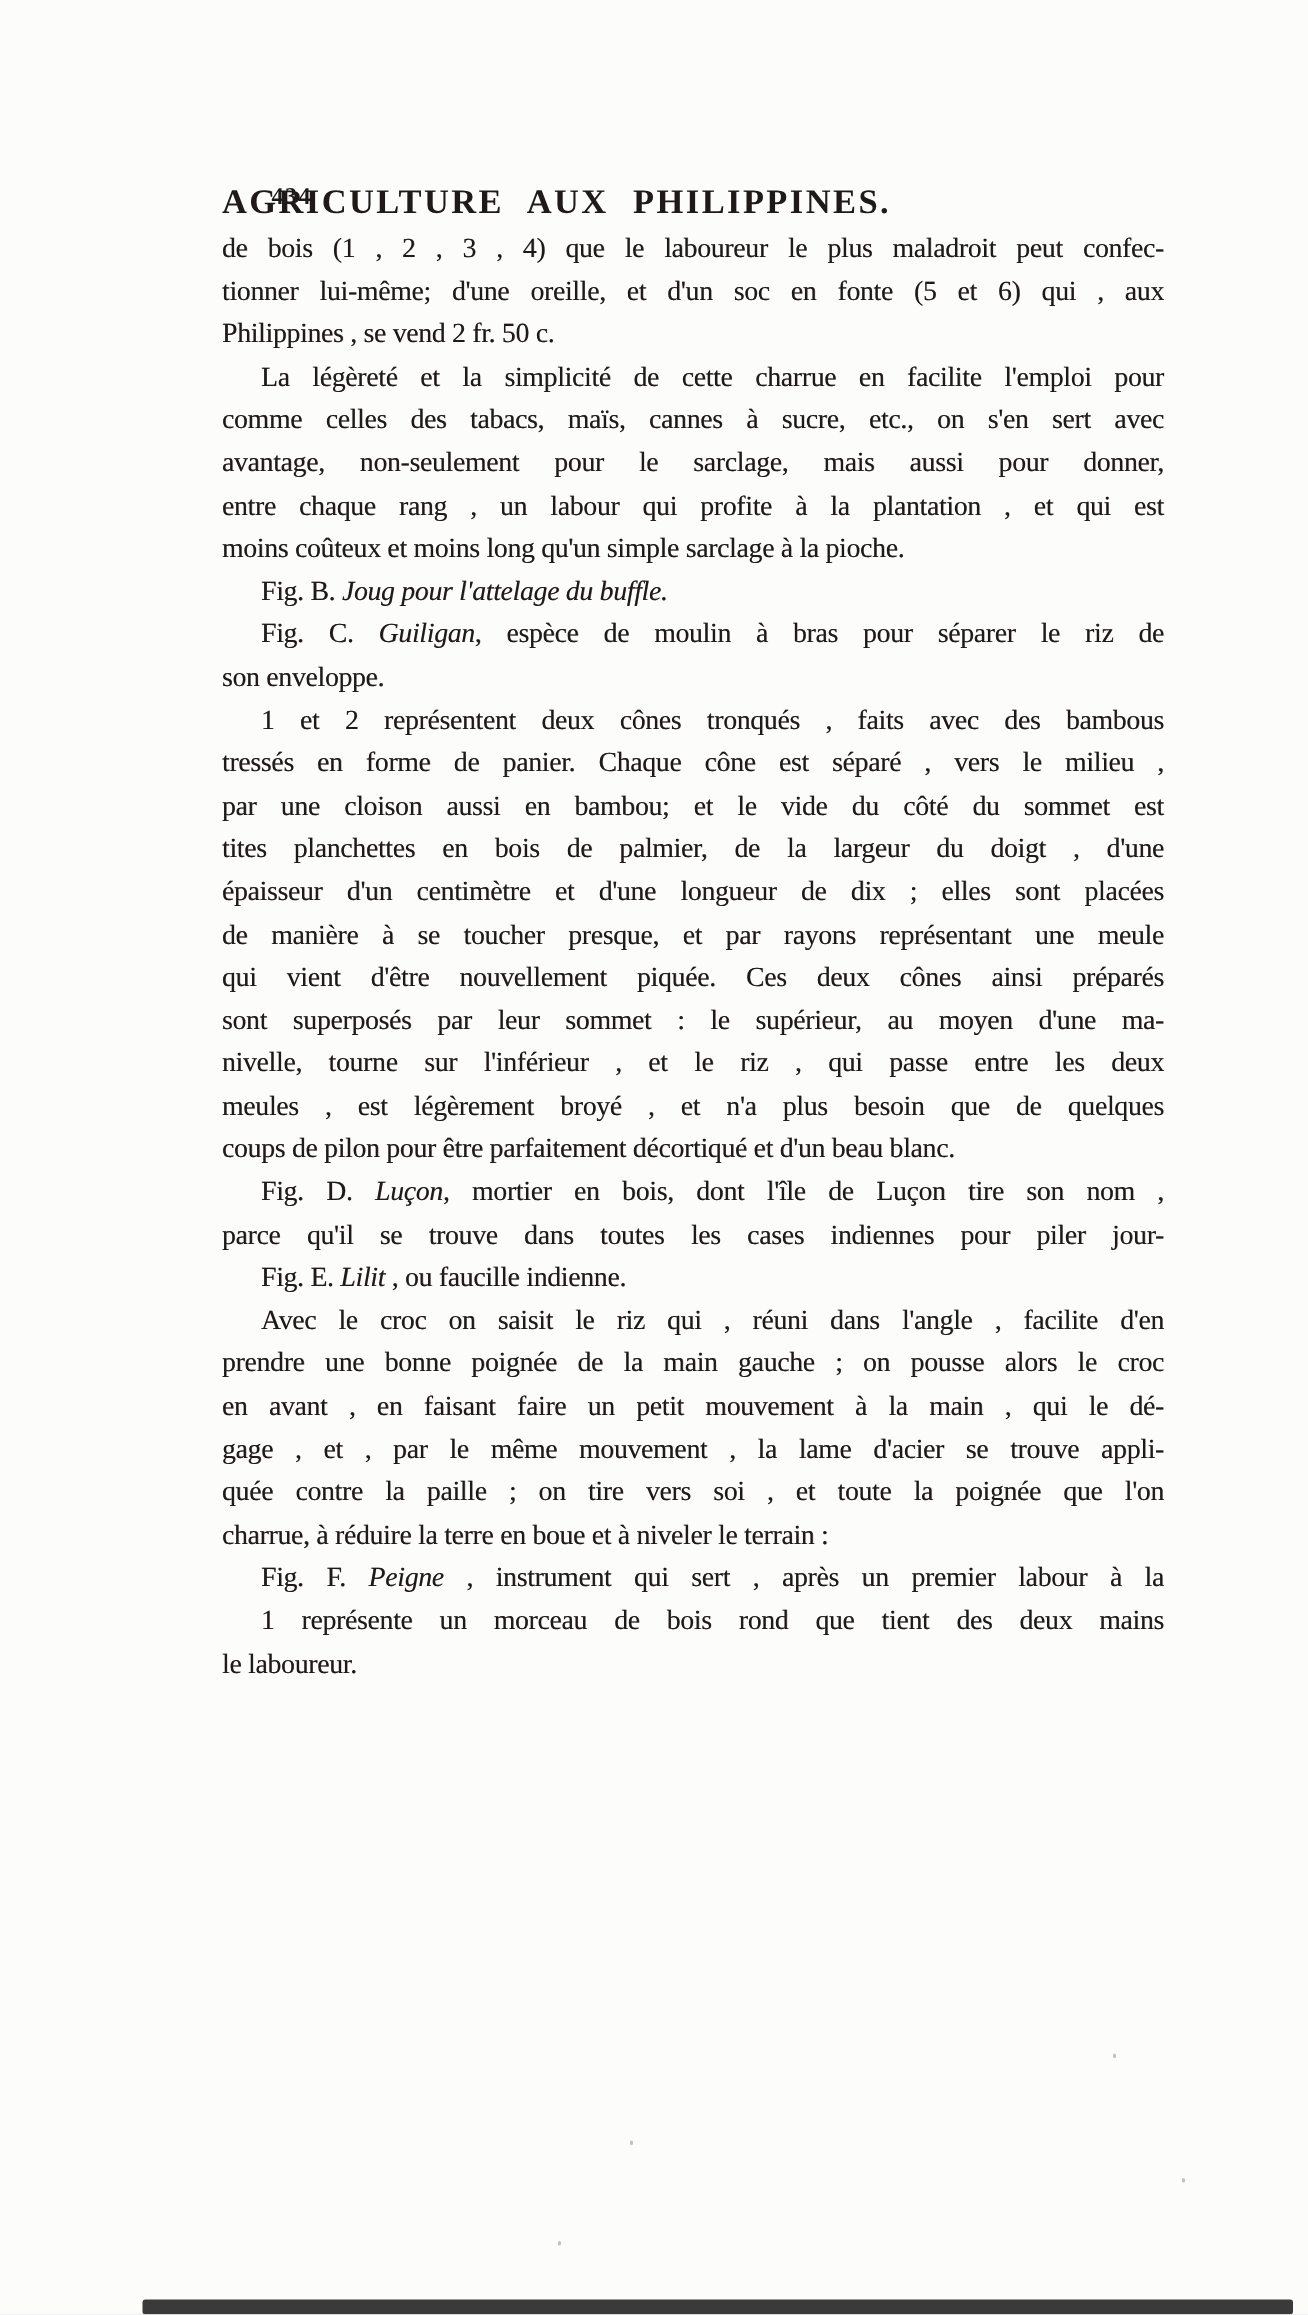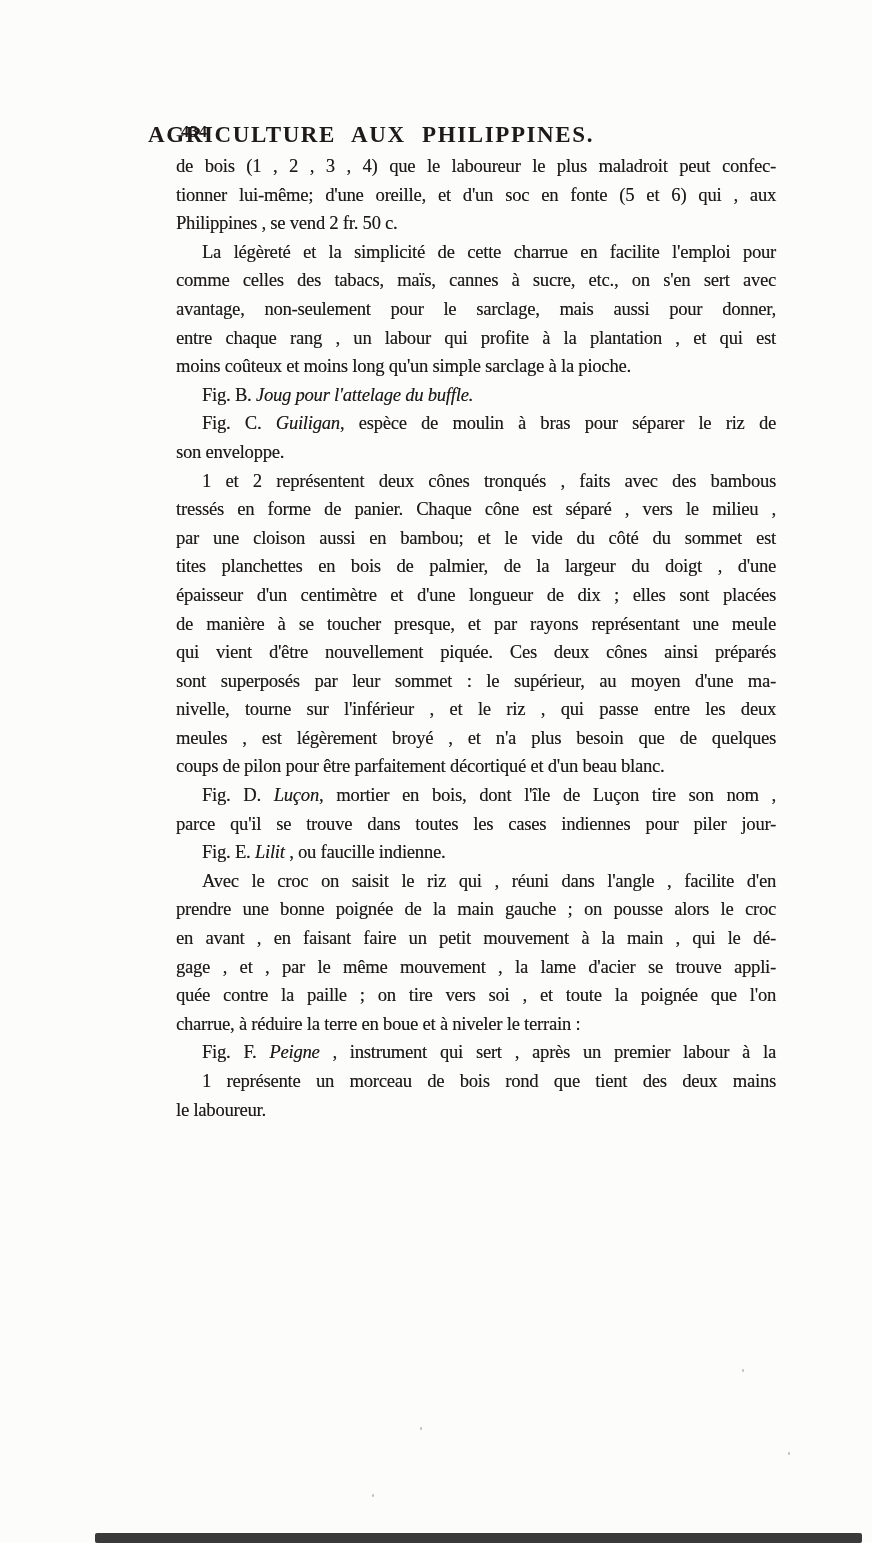--- a/index.html
+++ b/index.html
@@ -45,21 +45,20 @@
     left: 148px;
     width: 628px;
     font-size: 18.5px;
     line-height: 28.6px;
     letter-spacing: -0.2px;
     text-shadow: 0.2px 0.2px 0.35px rgba(35,28,20,0.55);
   }
   .line {
     text-align: justify;
     text-align-last: justify;
-    margin-left: 28px;
   }
   .line.last {
     text-align: left;
     text-align-last: auto;
   }
   .line.indent { text-indent: 26px; }
   .it { font-style: italic; }
   .scan-bar {
     position: absolute;
     left: 95px;

